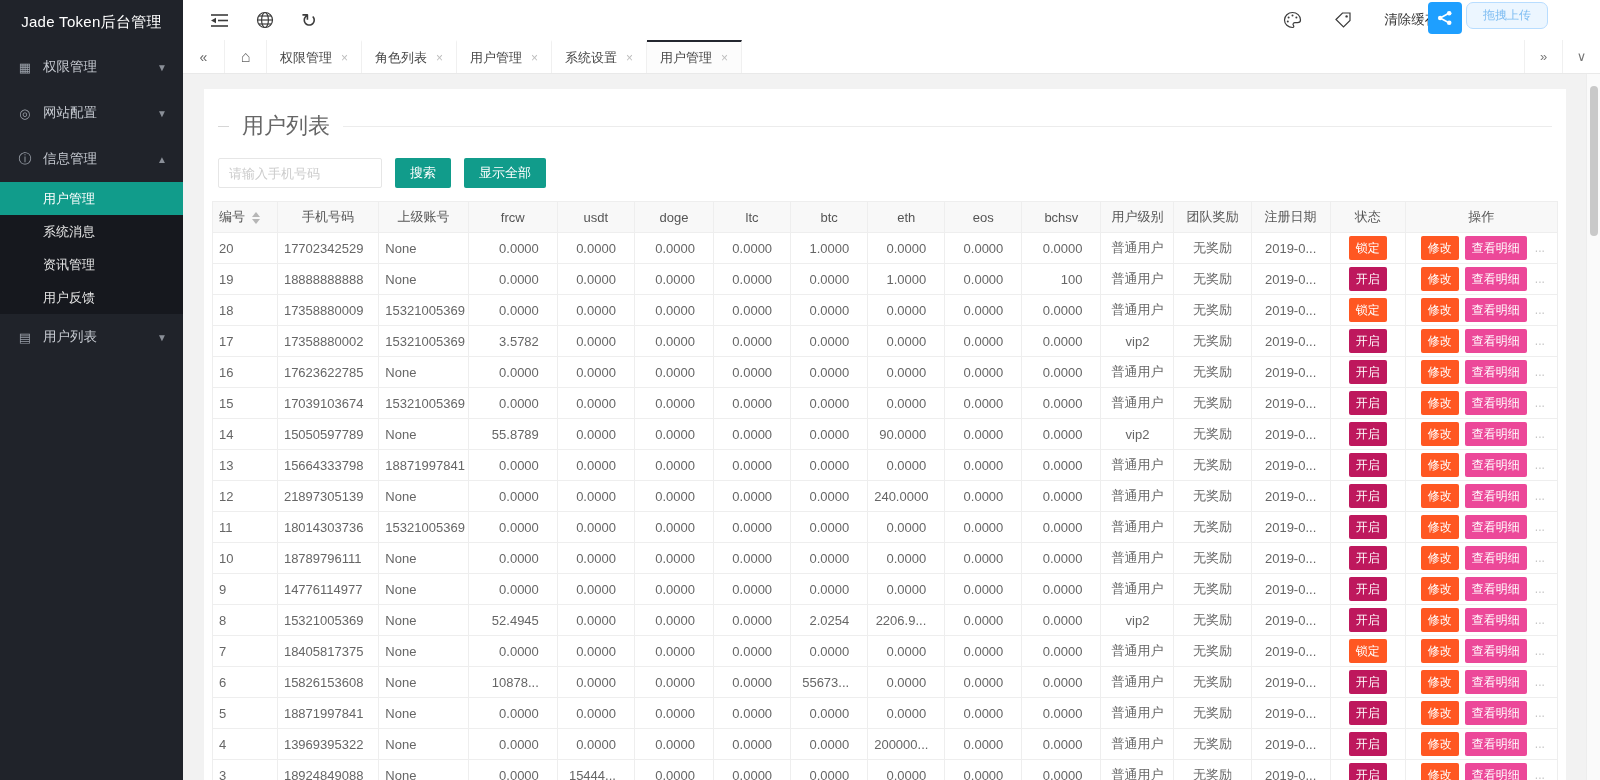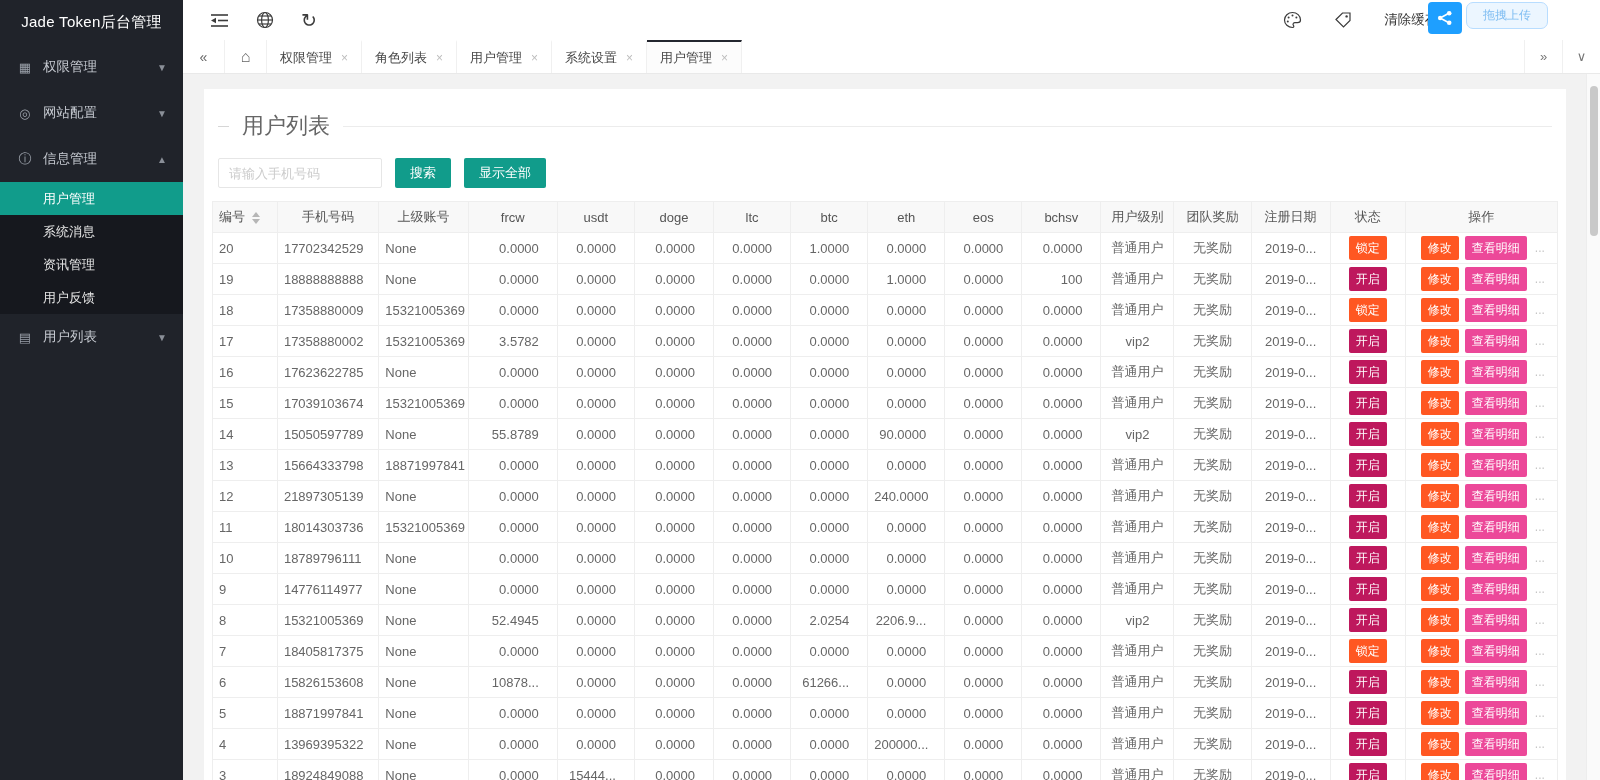--- a/index.html
+++ b/index.html
@@ -505,21 +505,21 @@
                 <td class="ac"><span class="btn-sm btn-red act-btn">修改</span><span class="btn-sm btn-teal act-btn">查看明细</span><span class="more-dots">...</span></td>
               </tr>
               <tr>
                 <td class="al">6</td>
                 <td class="al">15826153608</td>
                 <td class="al">None</td>
                 <td class="ar">10878...</td>
                 <td class="ar">0.0000</td>
                 <td class="ar">0.0000</td>
                 <td class="ar">0.0000</td>
-                <td class="ar">61266...</td>
+                <td class="ar">55673...</td>
                 <td class="ar">0.0000</td>
                 <td class="ar">0.0000</td>
                 <td class="ar">0.0000</td>
                 <td class="ac">普通用户</td>
                 <td class="ac">无奖励</td>
                 <td class="ac">2019-0...</td>
                 <td class="ac"><span class="btn-sm btn-yellow">开启</span></td>
                 <td class="ac"><span class="btn-sm btn-red act-btn">修改</span><span class="btn-sm btn-teal act-btn">查看明细</span><span class="more-dots">...</span></td>
               </tr>
               <tr>

